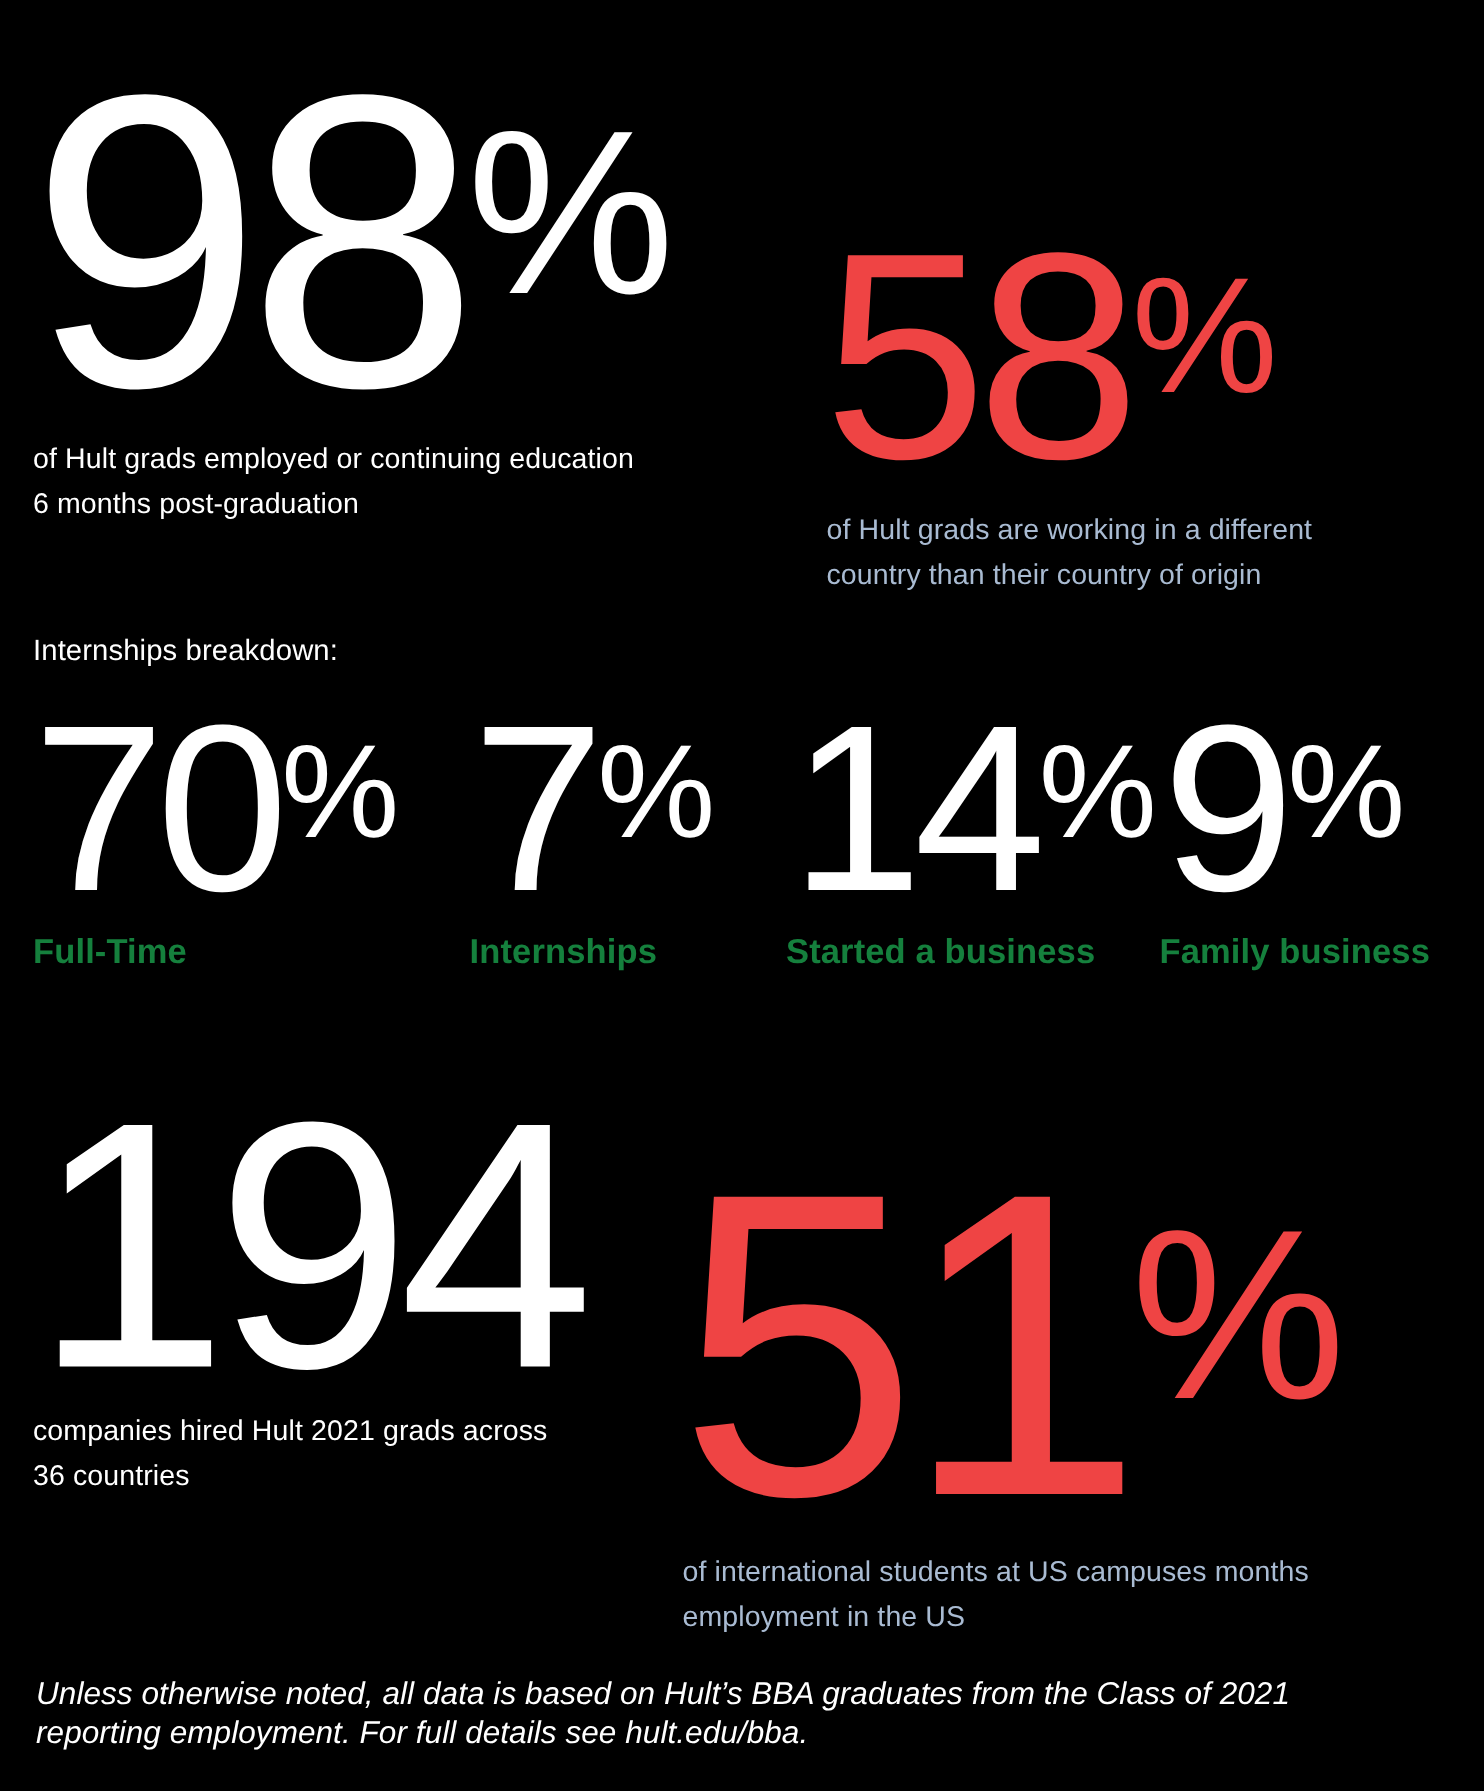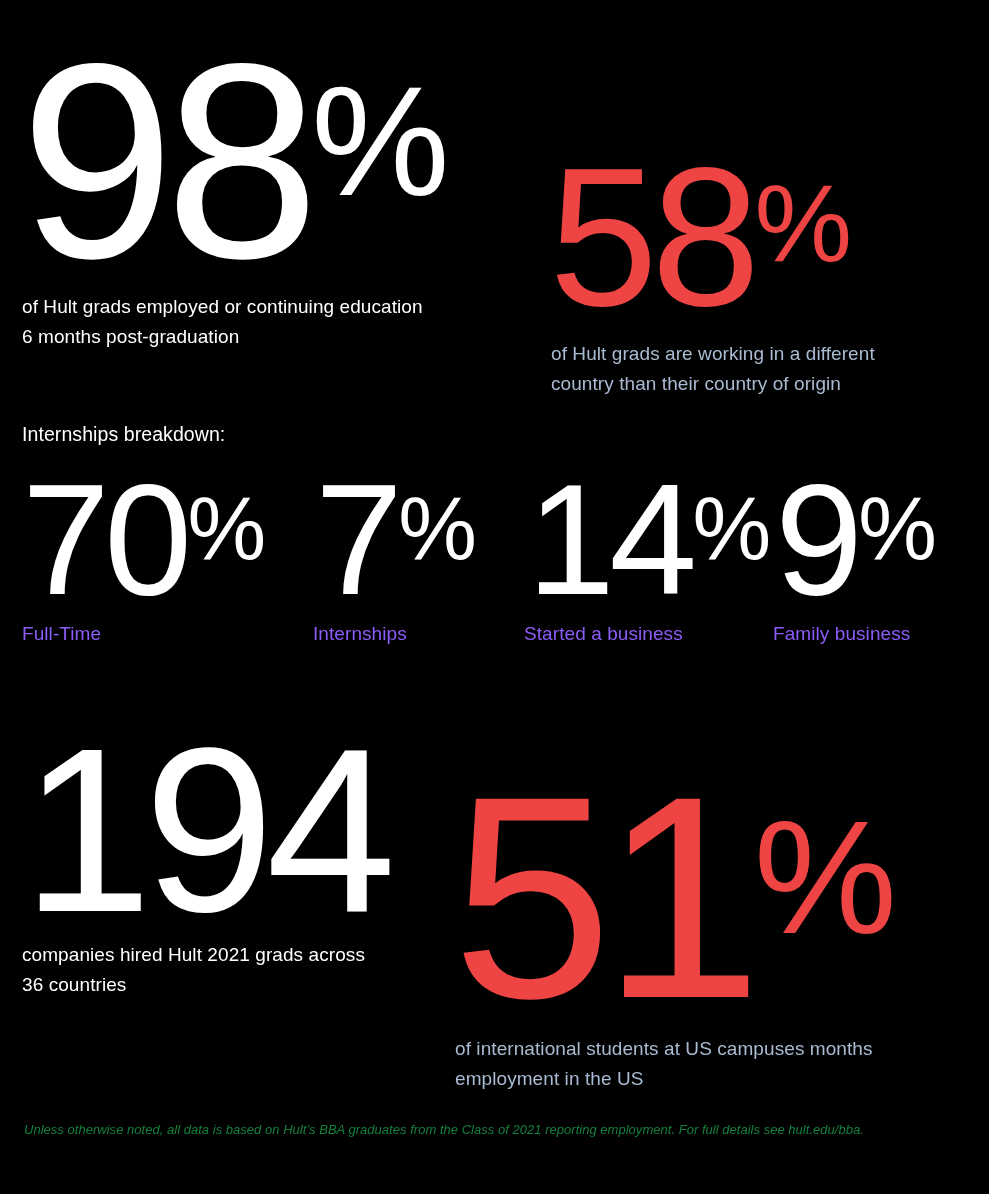--- a/index.html
+++ b/index.html
@@ -60,34 +60,35 @@
     font-size: 19.5px;
     line-height: 26px;
     color: #ffffff;
     letter-spacing: 0.004em;
     white-space: nowrap;
   }
 
   .smalllabel {
     position: absolute;
     font-family: "Liberation Sans", sans-serif;
-    font-size: 19px;
+    font-size: 23px;
     line-height: 24px;
-    color: #8b5cf6;
+    color: #15803d;
     letter-spacing: 0.004em;
     white-space: nowrap;
+    font-weight: bold;
   }
 
   .footnote {
     position: absolute;
     font-family: "Liberation Sans", sans-serif;
     font-style: italic;
-    font-size: 13px;
+    font-size: 21px;
     line-height: 26px;
-    color: #15803d;
+    color: #ffffff;
     letter-spacing: 0.002em;
     width: 910px;
   }
 
   
   #stat-98      { left: 20px;  top: 22px;  font-size: 278px; }
   #stat-98 .pct { top: -0.40em; }
   #cap-98       { left: 22px;  top: 292px; width: 500px; }
 
   #stat-58      { left: 549px; top: 140px; font-size: 196px; }

